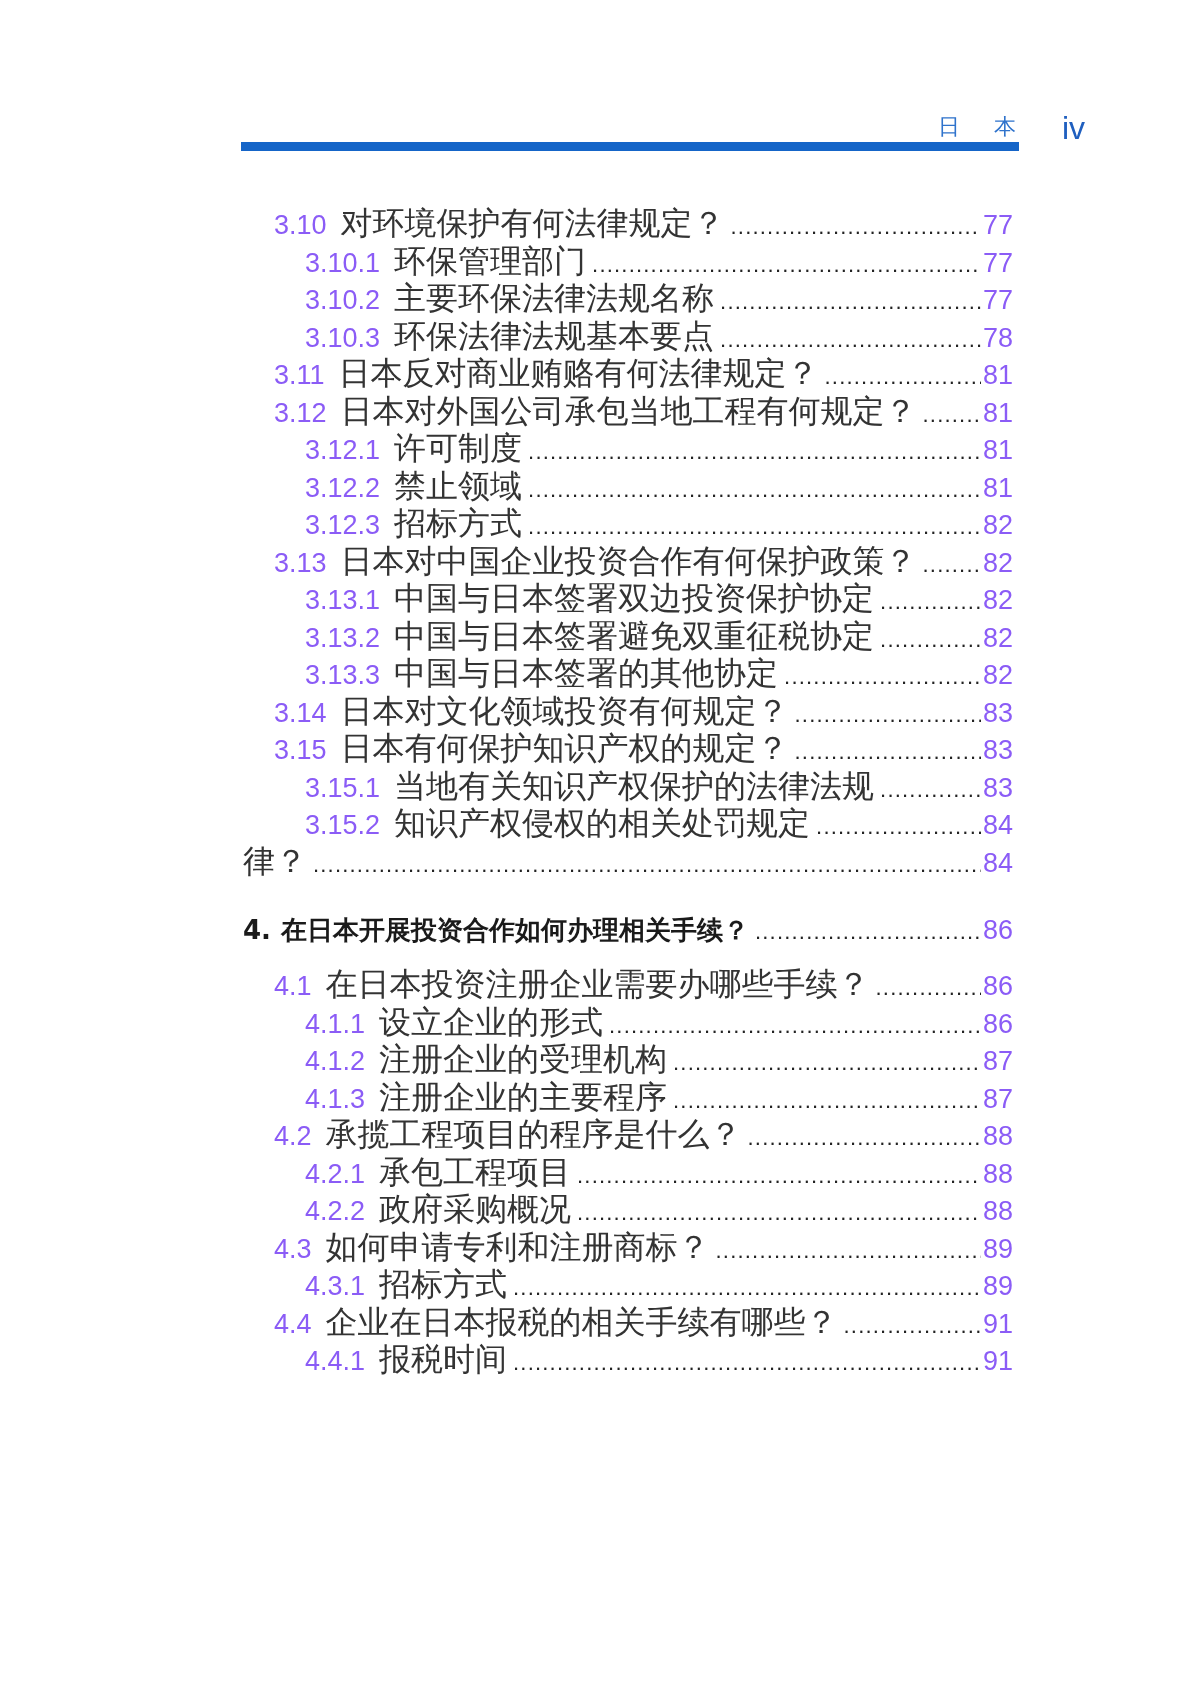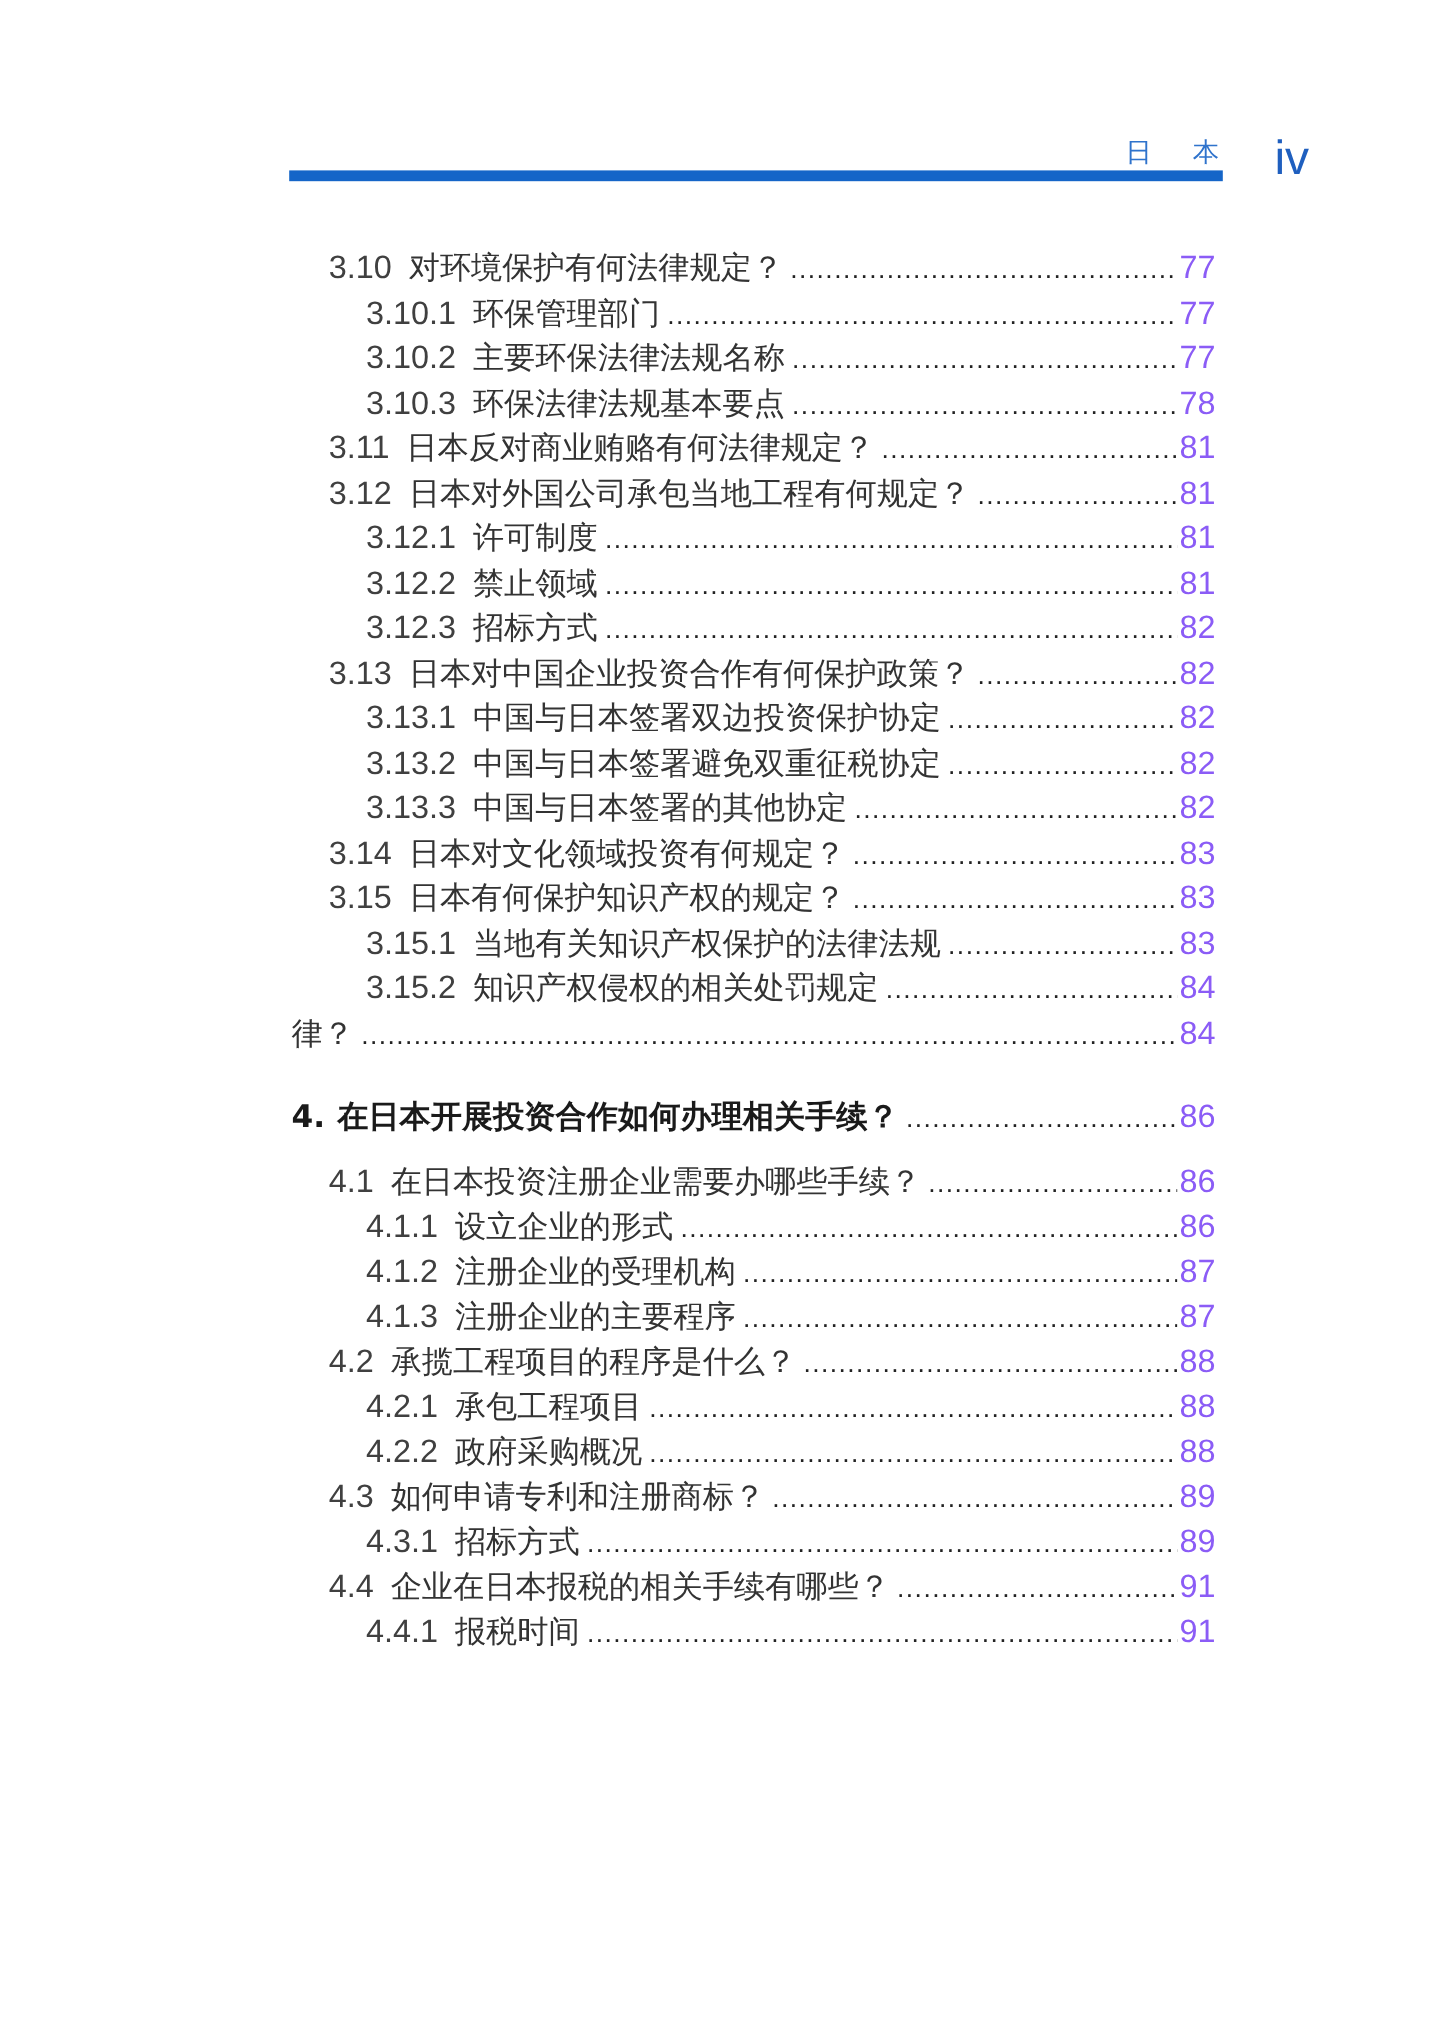--- a/index.html
+++ b/index.html
@@ -3,27 +3,27 @@
 <meta charset="utf-8">
 <style>
   html, body { margin:0; padding:0; background:#ffffff; }
   body { width:1200px; height:1702px; position:relative; overflow:hidden;
          font-family:"DejaVu Serif", "Liberation Serif", serif; color:#262626; }
   .header-label { position:absolute; left:938px; top:112px; width:78px; height:30px;
          color:#2f73cc; font-family:"DejaVu Sans", sans-serif; font-size:22px;
          display:flex; justify-content:space-between; align-items:center; }
   .header-bar { position:absolute; left:241px; top:142px; width:778px; height:9px; background:#1565c8; }
   .page-num { position:absolute; left:1062px; top:112px; font-family:"Liberation Sans", sans-serif;
-         font-size:40px; color:#1f5fbf; line-height:1; }
+         font-size:32px; color:#1f5fbf; line-height:1; }
   .toc { position:absolute; left:243px; top:205px; width:770px; }
   .row { display:flex; align-items:baseline; height:37.5px; line-height:37.5px; font-size:27px; white-space:nowrap; }
   .row.l2 { padding-left:31px; }
   .row.l3 { padding-left:62px; }
-  .num { font-family:"Liberation Sans", sans-serif; font-size:27px; color:#404040; margin-right:14px; }
-  .title { font-size:26px; color:#333; letter-spacing:0px; }
+  .num { font-family:"Liberation Sans", sans-serif; font-size:27px; color:#8b5cf6; margin-right:14px; }
+  .title { font-size:32px; color:#333; letter-spacing:0px; }
   .leader { flex:1; overflow:hidden; margin:0 2px 0 6px; font-family:"Liberation Sans", sans-serif;
          color:#222; font-size:22px; letter-spacing:1.2px; }
   .leader::before { content:"........................................................................................................................................................................................"; }
   .pg { font-family:"Liberation Sans", sans-serif; font-size:27px; color:#8b5cf6; }
   .wrap-first { padding-left:31px; height:37.5px; line-height:37.5px; font-size:27px; white-space:nowrap; display:flex; align-items:baseline; }
   .wrap-first .title { letter-spacing:7.6px; }
   .chapter { display:flex; align-items:baseline; height:40px; line-height:40px; margin-top:30px; margin-bottom:16px; white-space:nowrap; }
   .chapter .num, .chapter .title { font-family:"DejaVu Sans", sans-serif; font-weight:bold; font-size:26px; color:#1a1a1a; }
   .chapter .num { margin-right:10px; }
 </style>

